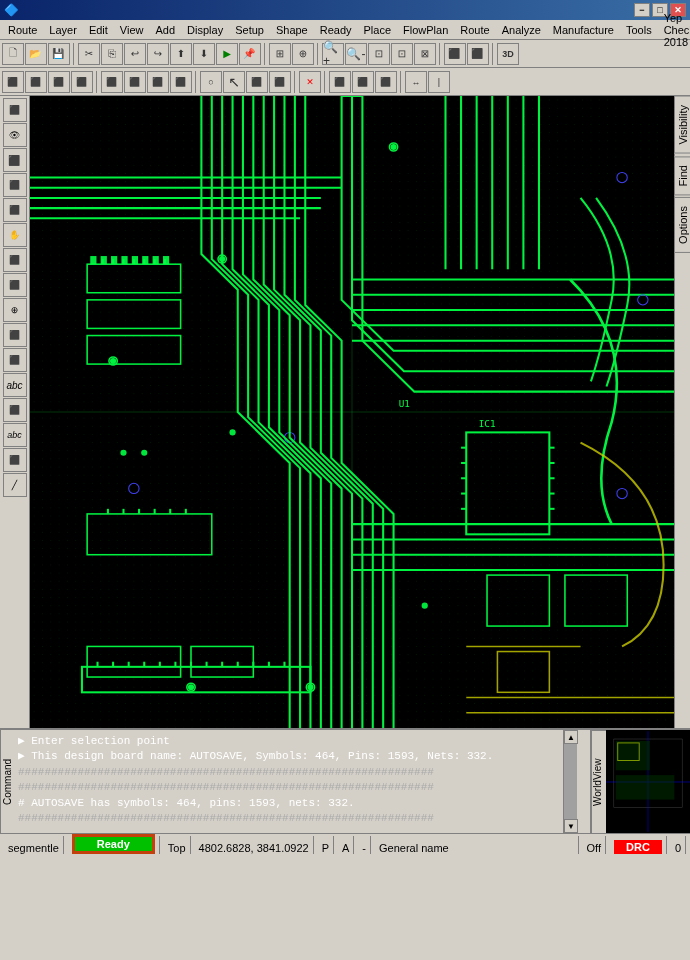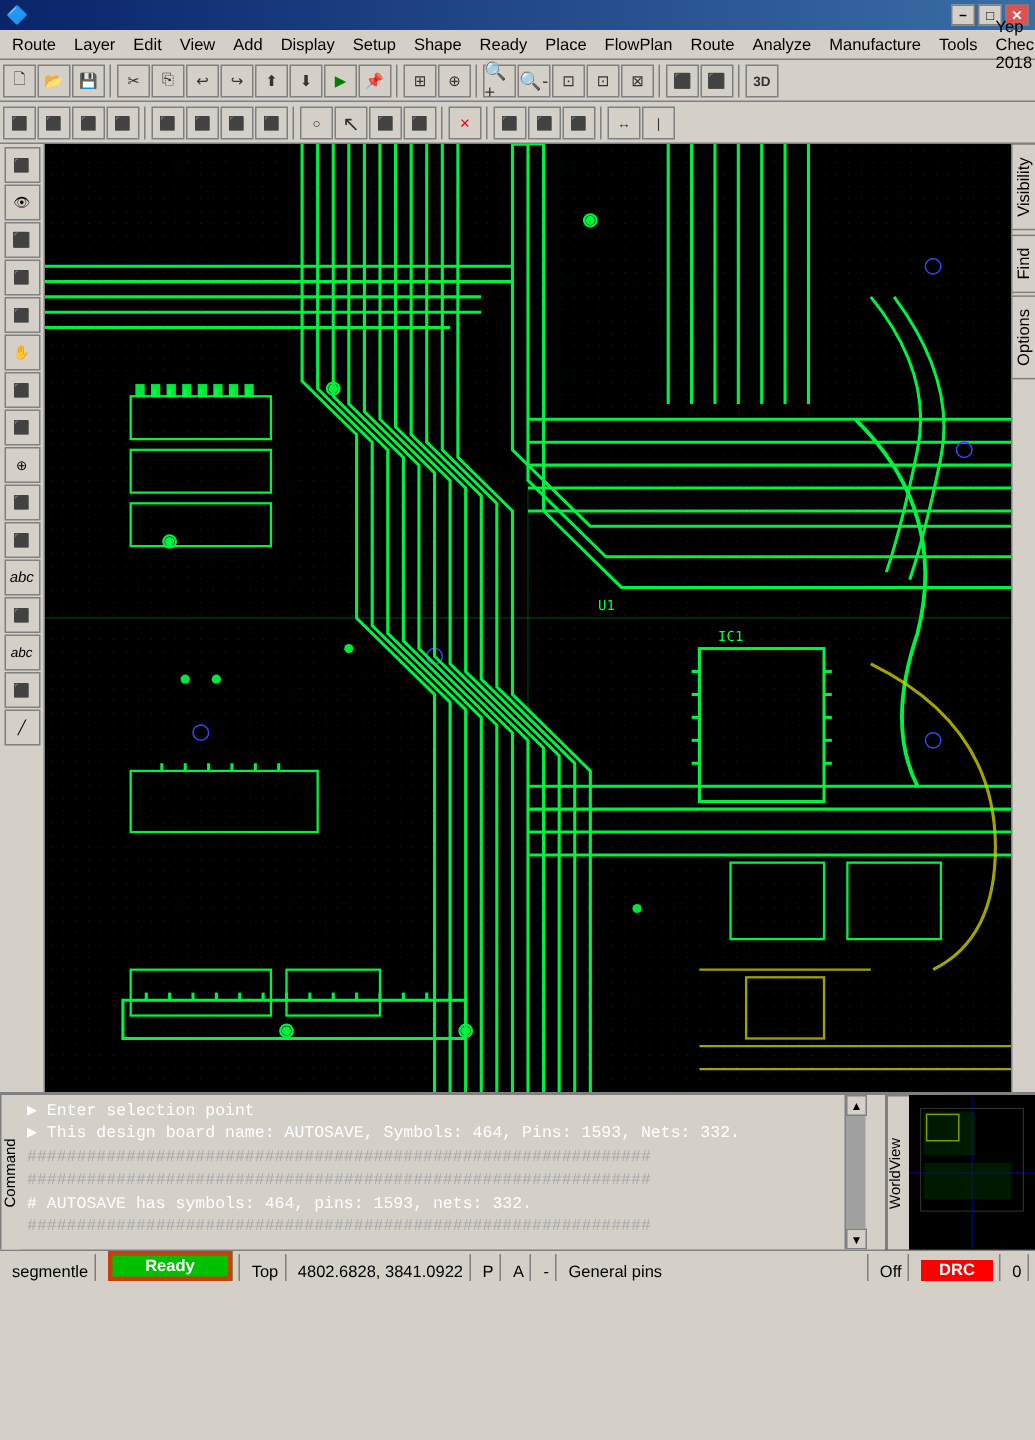--- a/index.html
+++ b/index.html
@@ -571,21 +571,21 @@
   <div class="status-segment">
     <span>P</span>
   </div>
   <div class="status-segment">
     <span>A</span>
   </div>
   <div class="status-segment">
     <span>-</span>
   </div>
   <div class="status-segment" style="flex:1;">
-    <span>General pins</span>
+    <span>General name</span>
   </div>
   <div class="status-segment">
     <span>Off</span>
   </div>
   <div class="status-segment">
     <span class="status-drc">DRC</span>
   </div>
   <div class="status-segment">
     <span>0</span>
   </div>

